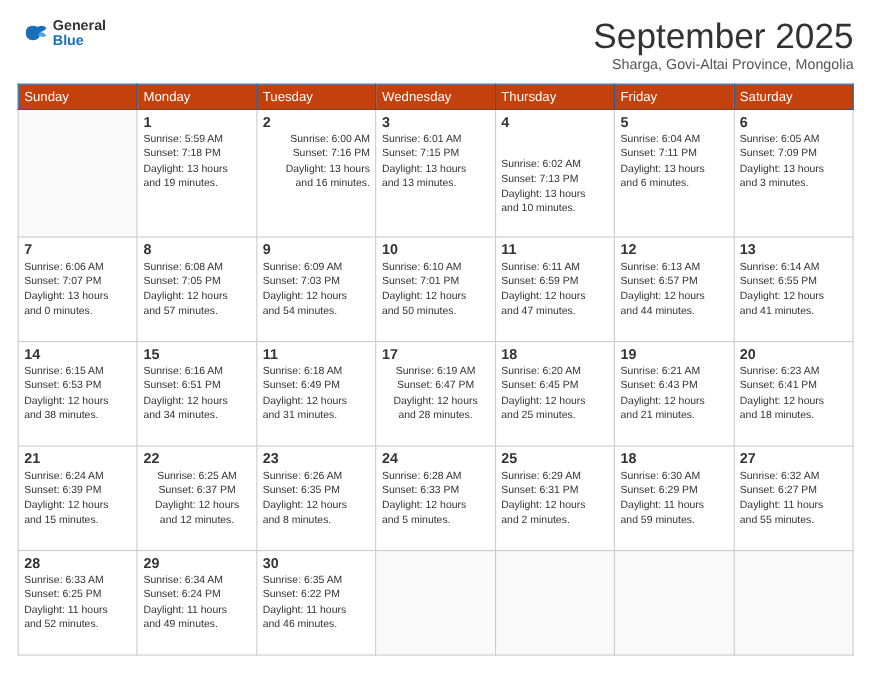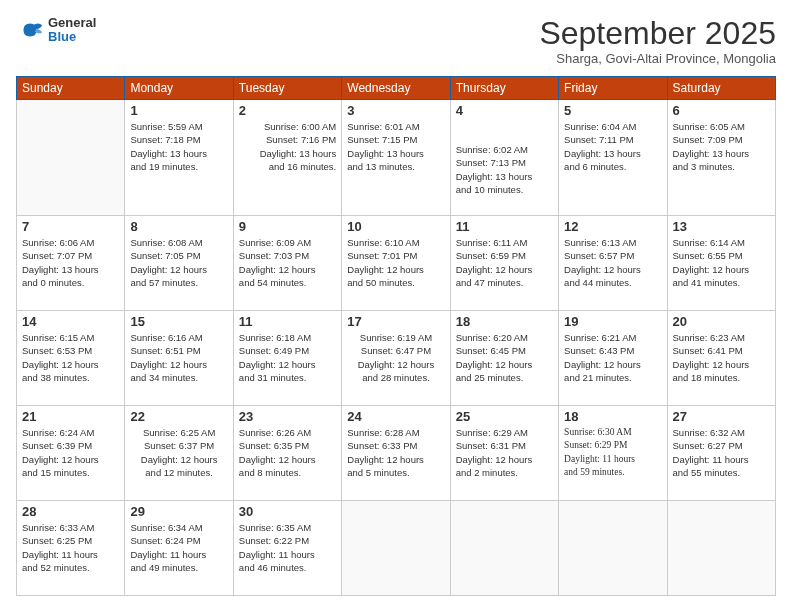--- a/index.html
+++ b/index.html
@@ -316,21 +316,21 @@
           </td>
           <td>
             <span class="day-num">25</span>
             <div class="day-info" style="white-space: pre-line;">Sunrise: 6:29 AM
 Sunset: 6:31 PM
 Daylight: 12 hours
 and 2 minutes.</div>
           </td>
           <td>
             <span class="day-num">18</span>
-            <div class="day-info" style="white-space: pre-line; font-family: Liberation Serif, serif;">Sunrise: 6:30 AM
+            <div class="day-info" style="white-space: pre-line;">Sunrise: 6:30 AM
 Sunset: 6:29 PM
 Daylight: 11 hours
 and 59 minutes.</div>
           </td>
           <td>
             <span class="day-num">27</span>
             <div class="day-info" style="white-space: pre-line;">Sunrise: 6:32 AM
 Sunset: 6:27 PM
 Daylight: 11 hours
 and 55 minutes.</div>

